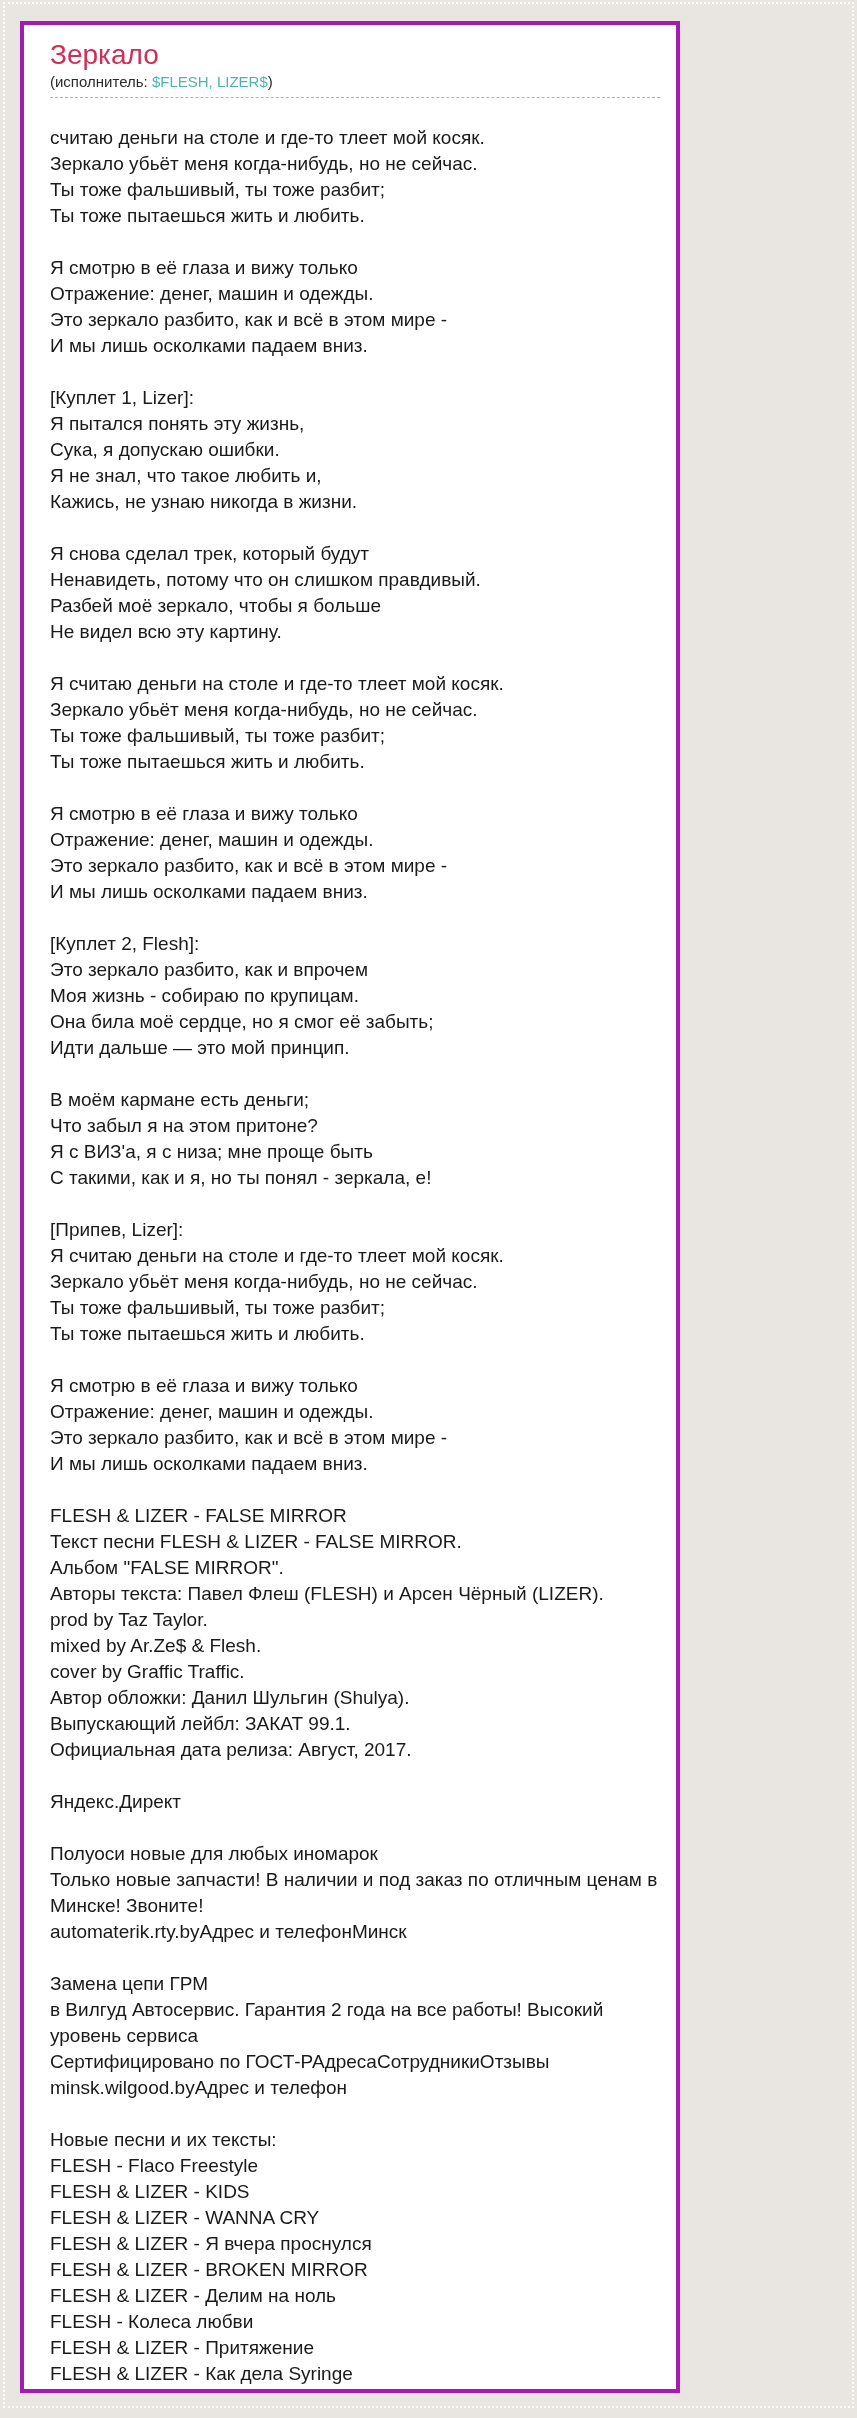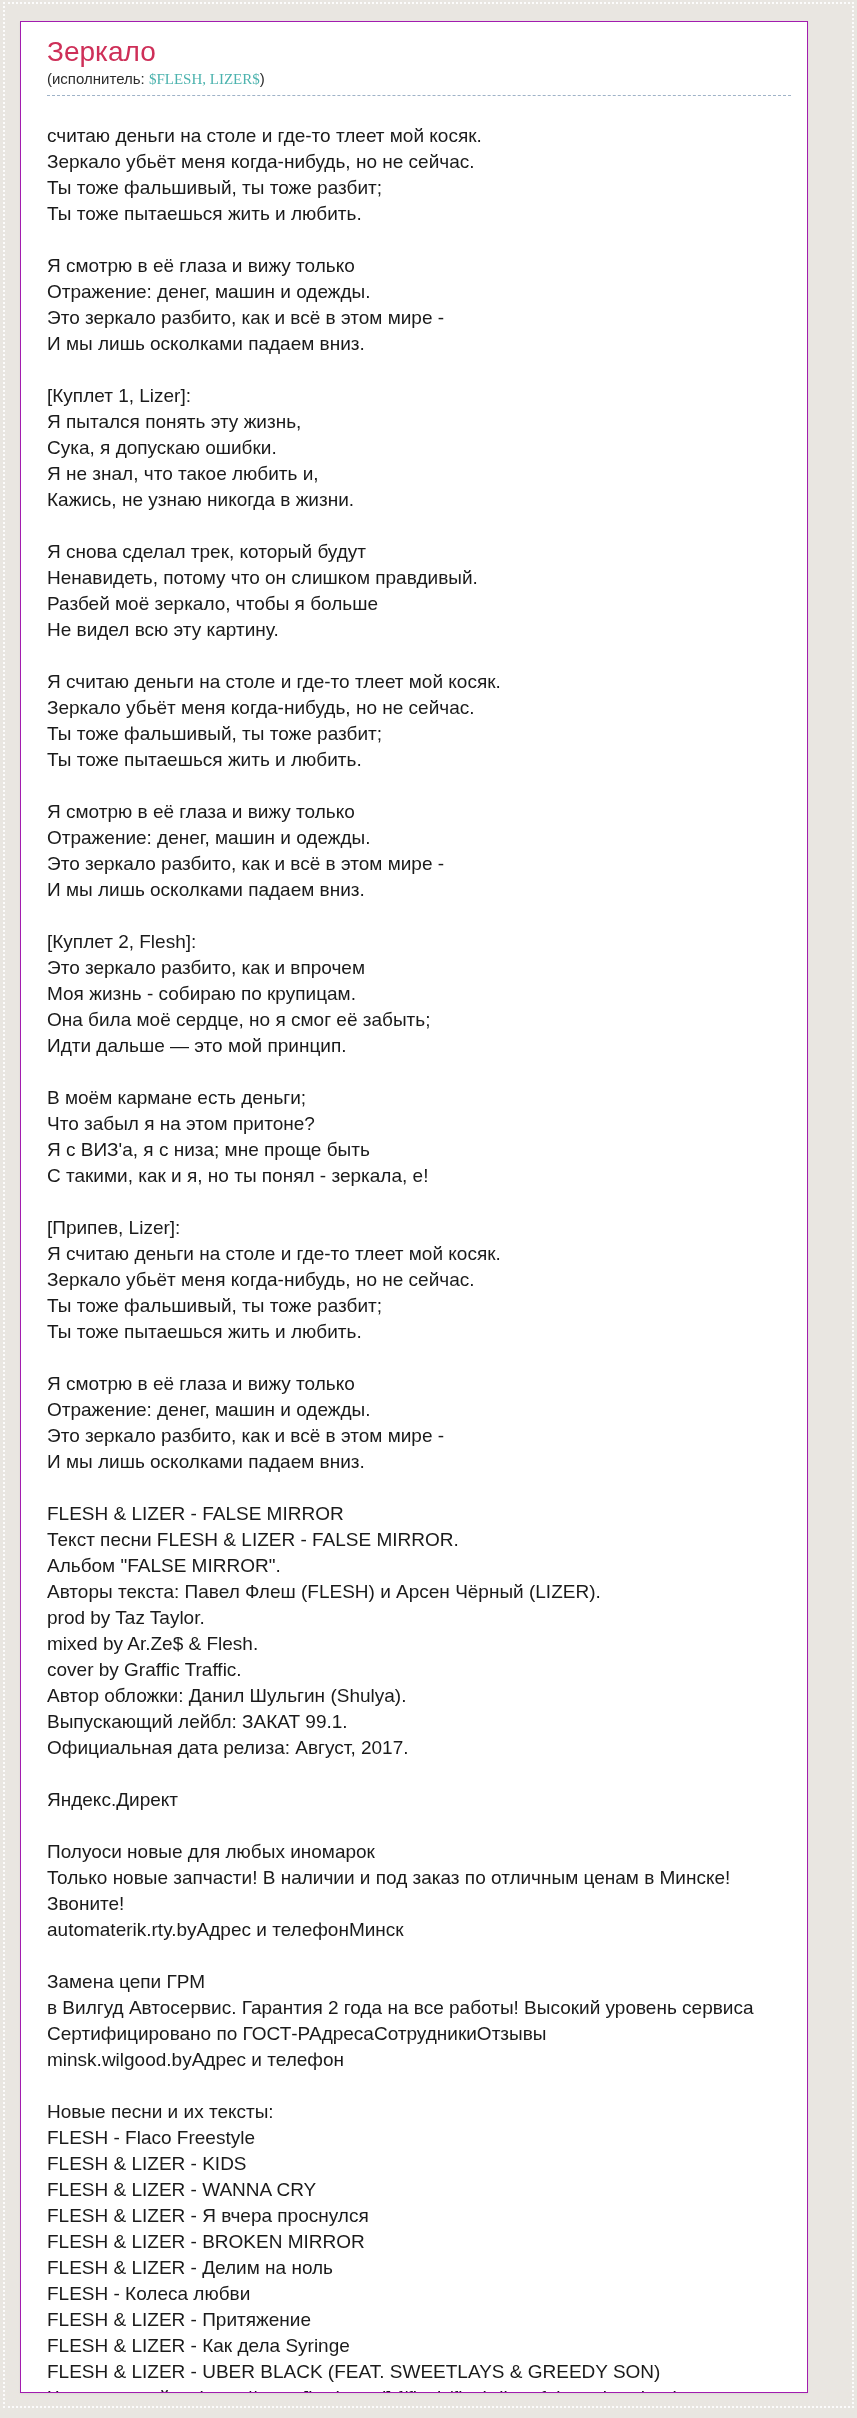--- a/index.html
+++ b/index.html
@@ -21,25 +21,25 @@
     left: 3px;
     right: 3px;
     bottom: 10px;
     border: 2px dotted rgba(255,255,255,0.9);
     pointer-events: none;
   }
   .content-card {
     position: absolute;
     left: 20px;
     top: 21px;
-    width: 788px;
+    width: 660px;
     height: 2372px;
     box-sizing: border-box;
     background: #ffffff;
-    border: 1px solid #a21caf;
+    border: 4px solid #a21caf;
     box-shadow: 0 1px 2px rgba(0,0,0,0.06);
     padding: 15px 16px 0 26px;
     overflow: hidden;
   }
   .song-title {
     margin: 0;
     font-size: 28px;
     line-height: 30px;
     font-weight: 400;
     color: #ce2f58;
@@ -49,21 +49,20 @@
     font-size: 15px;
     line-height: 19px;
     color: #2b2b2b;
     padding-bottom: 6px;
     border-bottom: 1px dashed #9fb3c8;
   }
   .artist-link {
     color: #4cb3ae;
     text-decoration: none;
     cursor: pointer;
-    font-family: Liberation Serif, serif;
   }
   .lyrics-text {
     margin-top: 27px;
     font-size: 19px;
     line-height: 26px;
     color: #1a1a1a;
     white-space: pre-line;
   }
 </style>
 </head>

